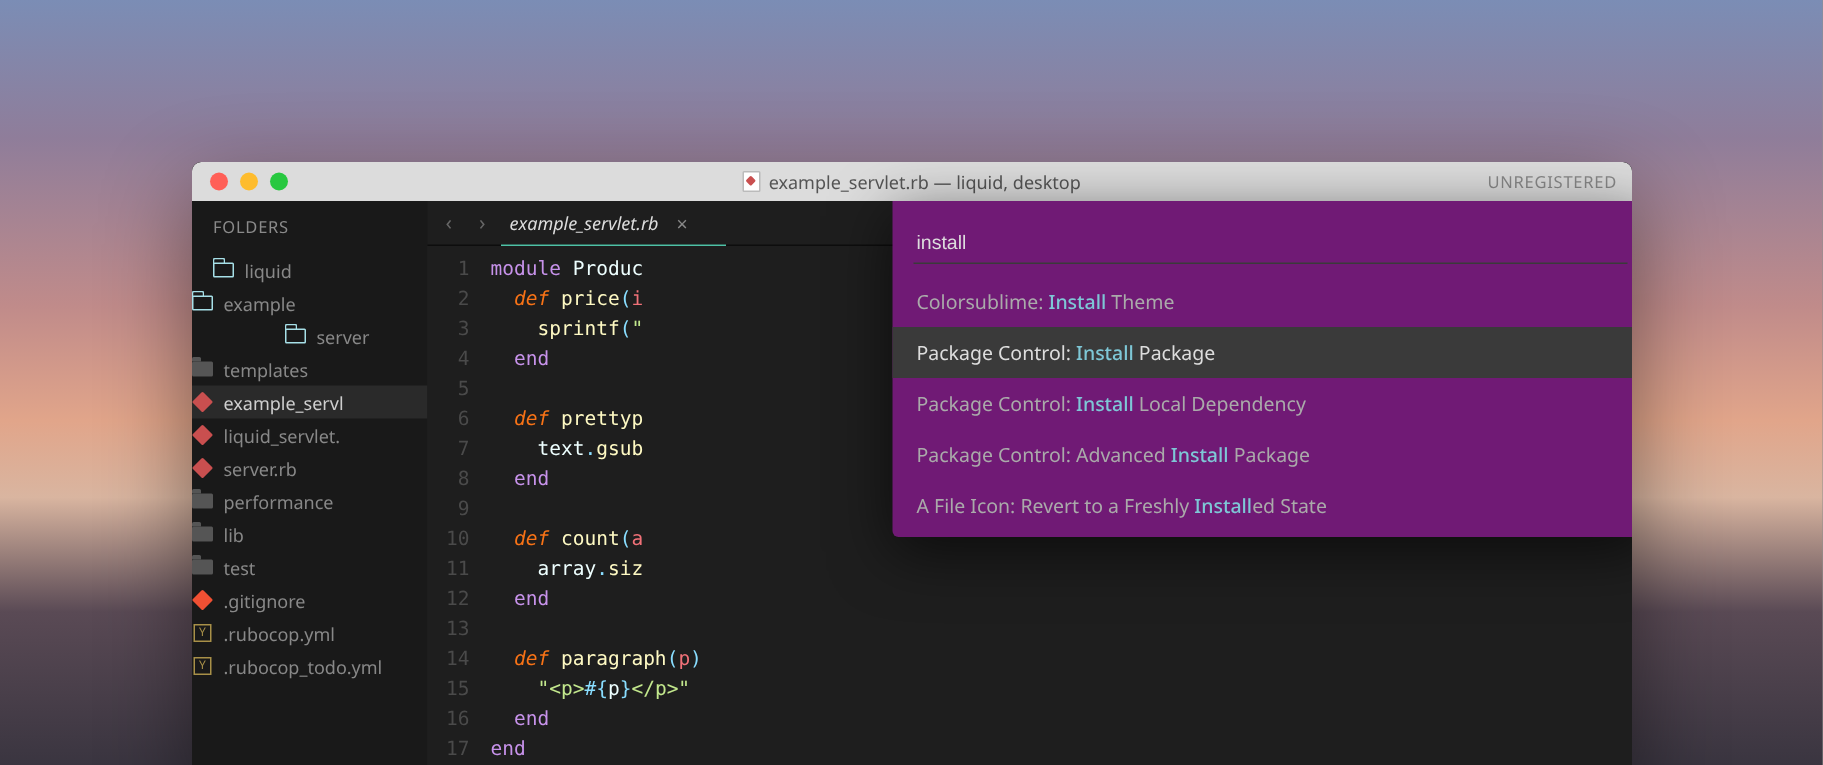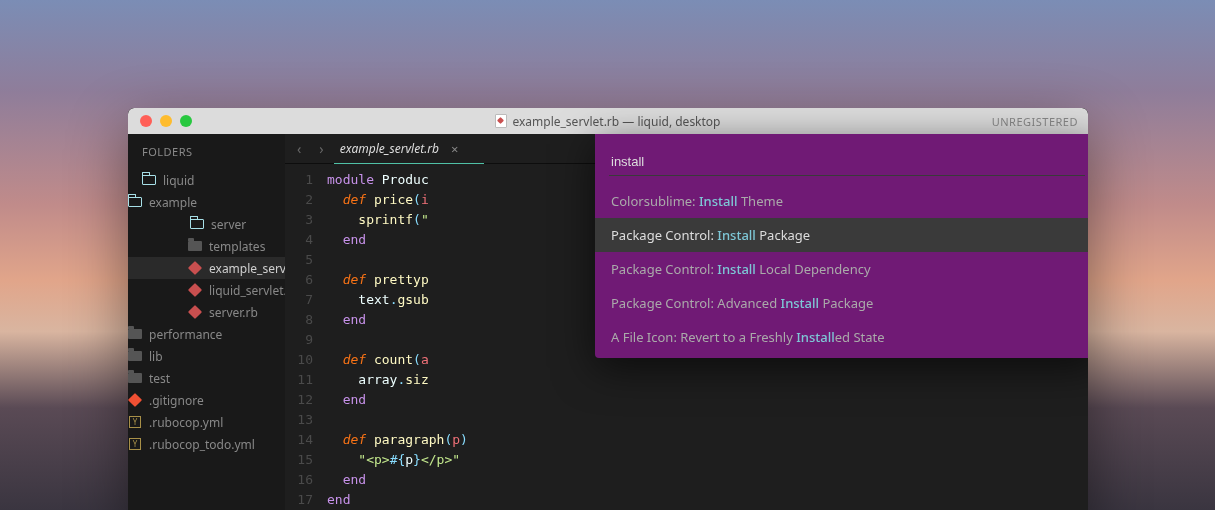--- a/index.html
+++ b/index.html
@@ -11,21 +11,21 @@
 .dot.r{background:#ff5f57}.dot.y{background:#febc2e}.dot.g{background:#28c840}
 .title-center{position:absolute;left:0;right:0;text-align:center;color:#555;font-size:12px;pointer-events:none;display:flex;align-items:center;justify-content:center;gap:5px}
 .title-right{position:absolute;right:10px;color:#888;font-size:11px;letter-spacing:.5px}
 .rb-file-icon{width:12px;height:14px;background:#fff;border:1px solid #bbb;border-radius:1px;position:relative;display:inline-block}
 .rb-file-icon::after{content:'';position:absolute;top:3px;left:2px;width:5px;height:5px;background:#c94f4f;transform:rotate(45deg);border-radius:1px}
 .body{flex:1;display:flex;min-height:0}
 .sidebar{width:157px;background:#191919;padding:10px 0 0 0;color:#888;font-size:12px;flex-shrink:0}
 .folders-hdr{padding:0 14px 10px;color:#8a8a8a;font-size:11px;letter-spacing:.5px}
 .tree{list-style:none}
 .tree li{display:flex;align-items:center;height:22px;padding-right:6px;white-space:nowrap;overflow:hidden}
-.tree li.d1{padding-left:14px}.tree li.d2{}.tree li.d3{padding-left:62px}.tree li.d4{padding-left:60px}
+.tree li.d1{padding-left:14px}.tree li.d2{}.tree li.d3{padding-left:62px}.tree li.d4{}
 .tree li.sel{background:#2a2a2a;color:#cfcfcf}
 .tree .ic{width:14px;height:14px;margin-right:7px;flex-shrink:0;display:flex;align-items:center;justify-content:center}
 .f-open{width:14px;height:10px;border:1.5px solid #a7e0e8;border-radius:1px;position:relative}
 .f-open::before{content:'';position:absolute;top:-4px;left:-1.5px;width:6px;height:3px;border:1.5px solid #a7e0e8;border-bottom:none;border-radius:1px 1px 0 0}
 .f-closed{width:14px;height:10px;background:#555;border-radius:1px;position:relative}
 .f-closed::before{content:'';position:absolute;top:-3px;left:0;width:6px;height:3px;background:#555;border-radius:1px 1px 0 0}
 .ruby{width:10px;height:10px;background:#c94f4f;transform:rotate(45deg);border-radius:1px}
 .git{width:10px;height:10px;background:#f05033;transform:rotate(45deg);border-radius:1px}
 .yml{width:12px;height:12px;border:1px solid #a89048;color:#a89048;font-size:8px;line-height:10px;text-align:center}
 .main{flex:1;display:flex;flex-direction:column;position:relative;min-width:0}

